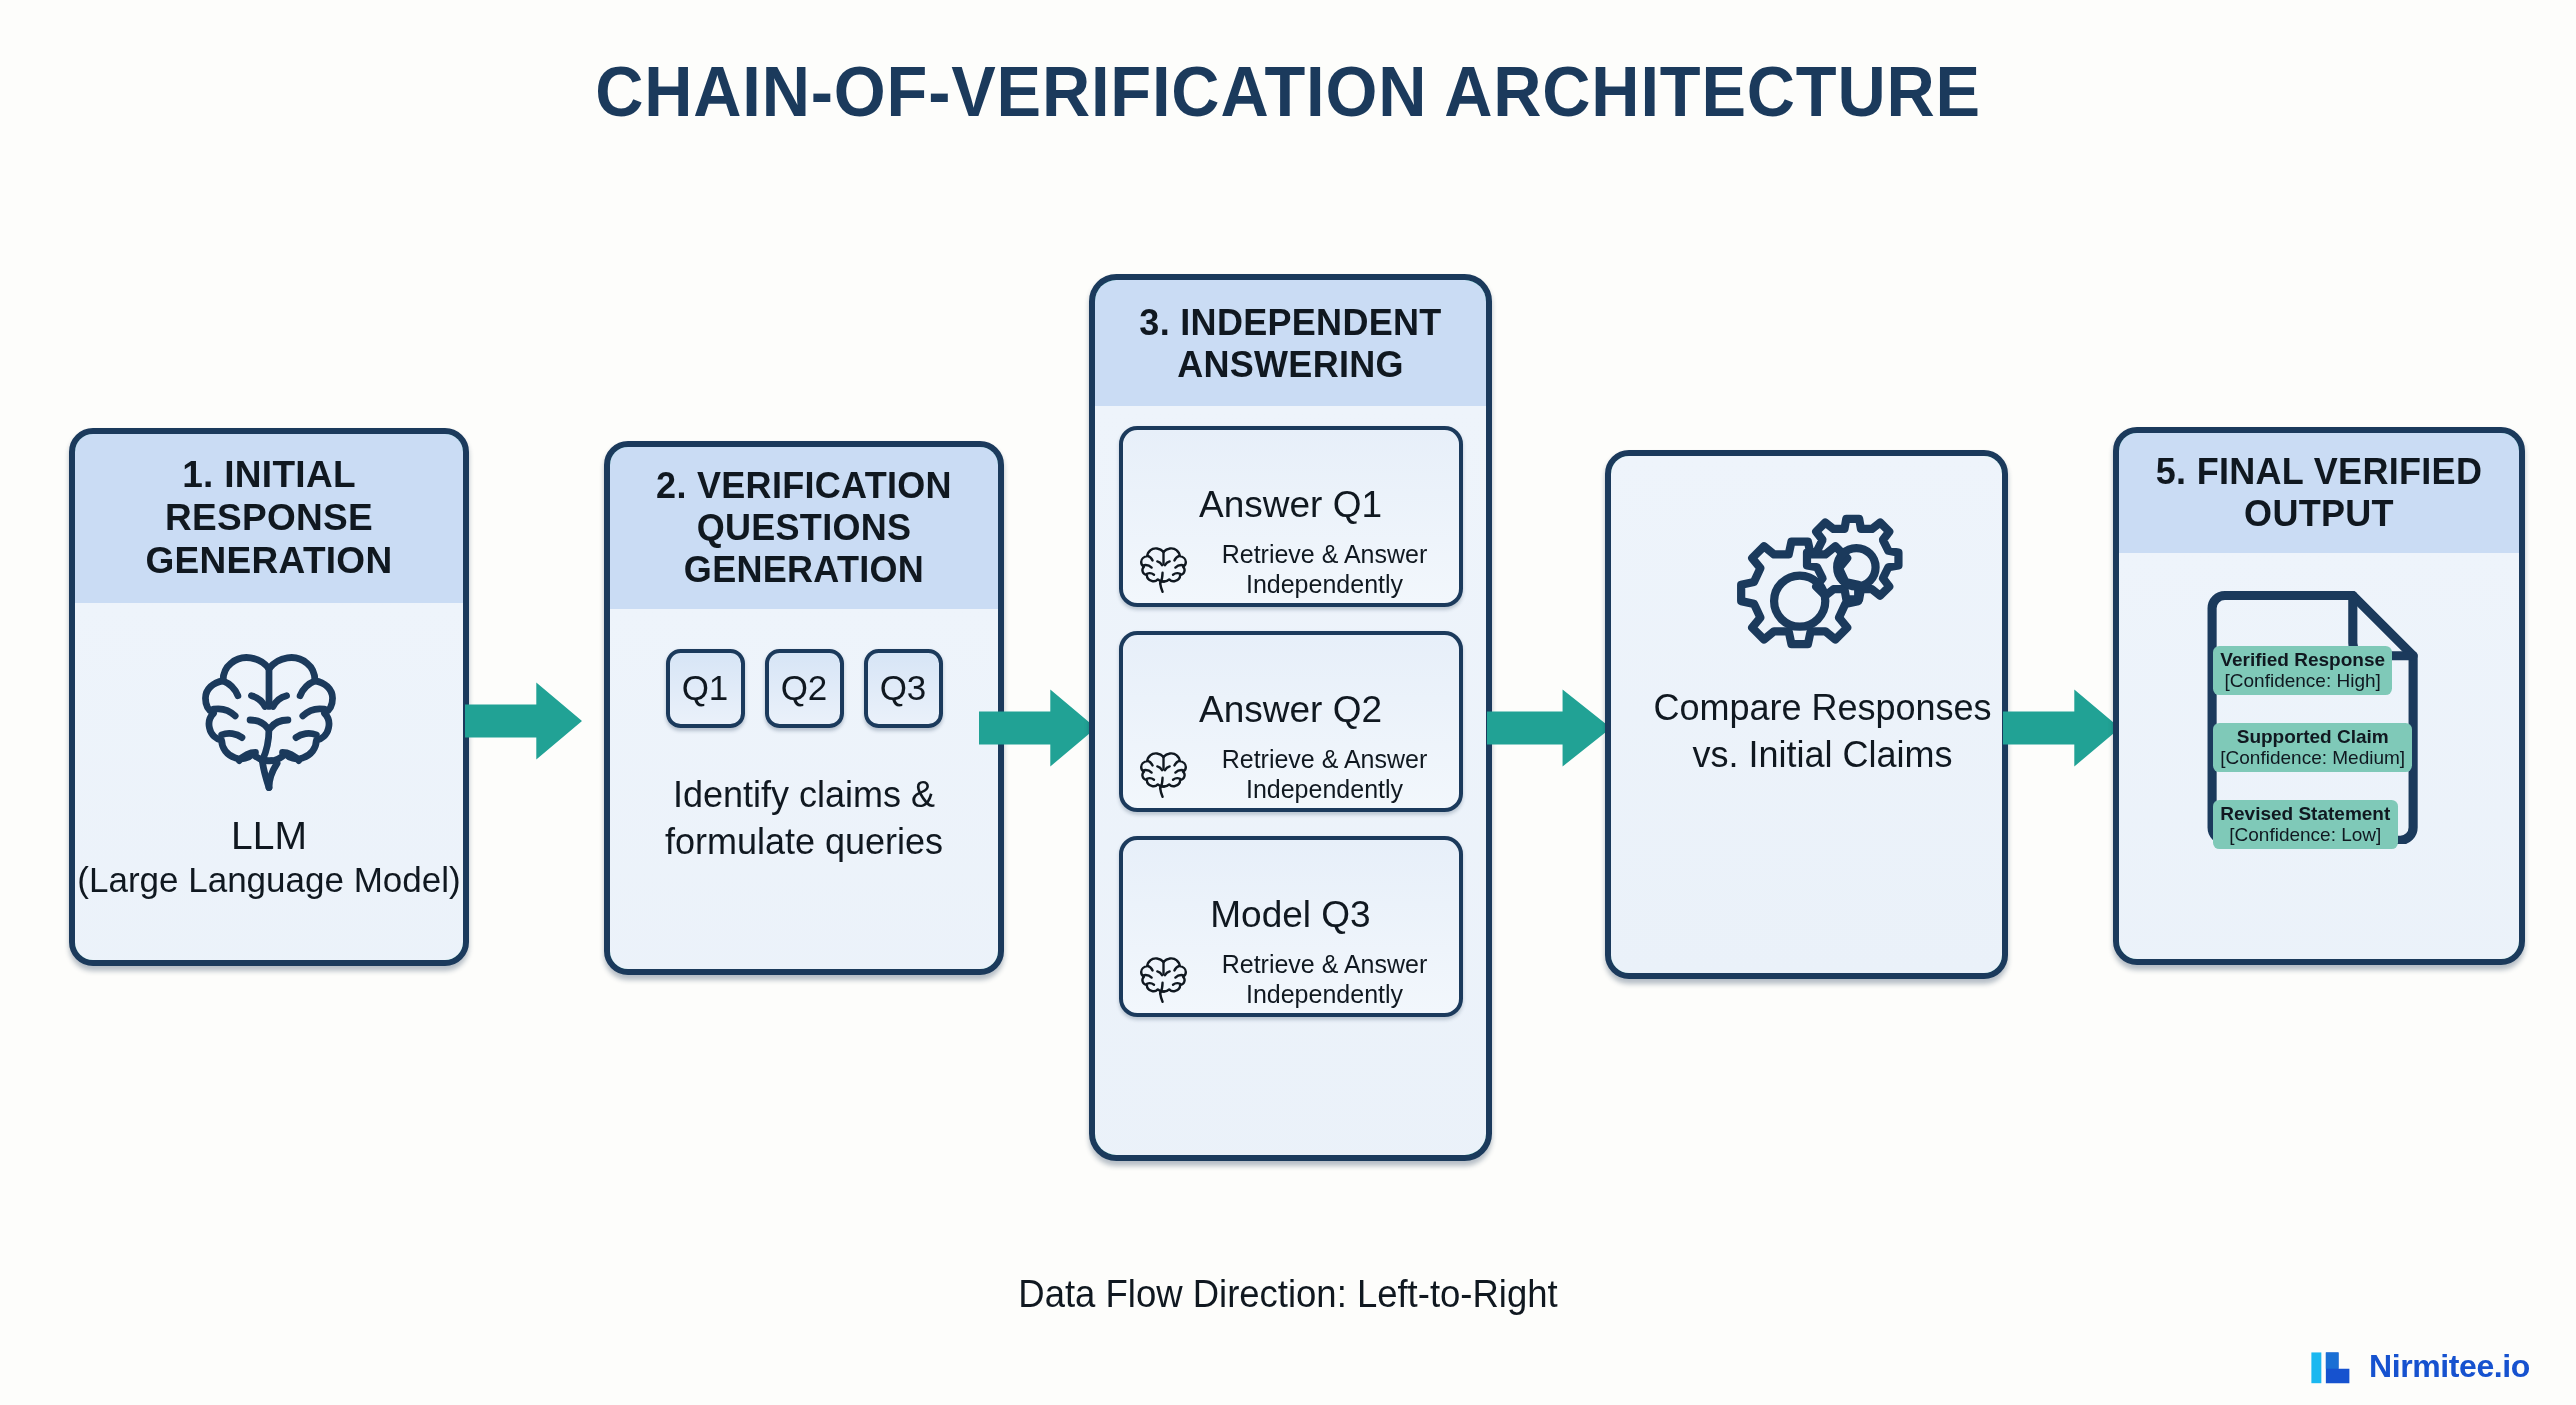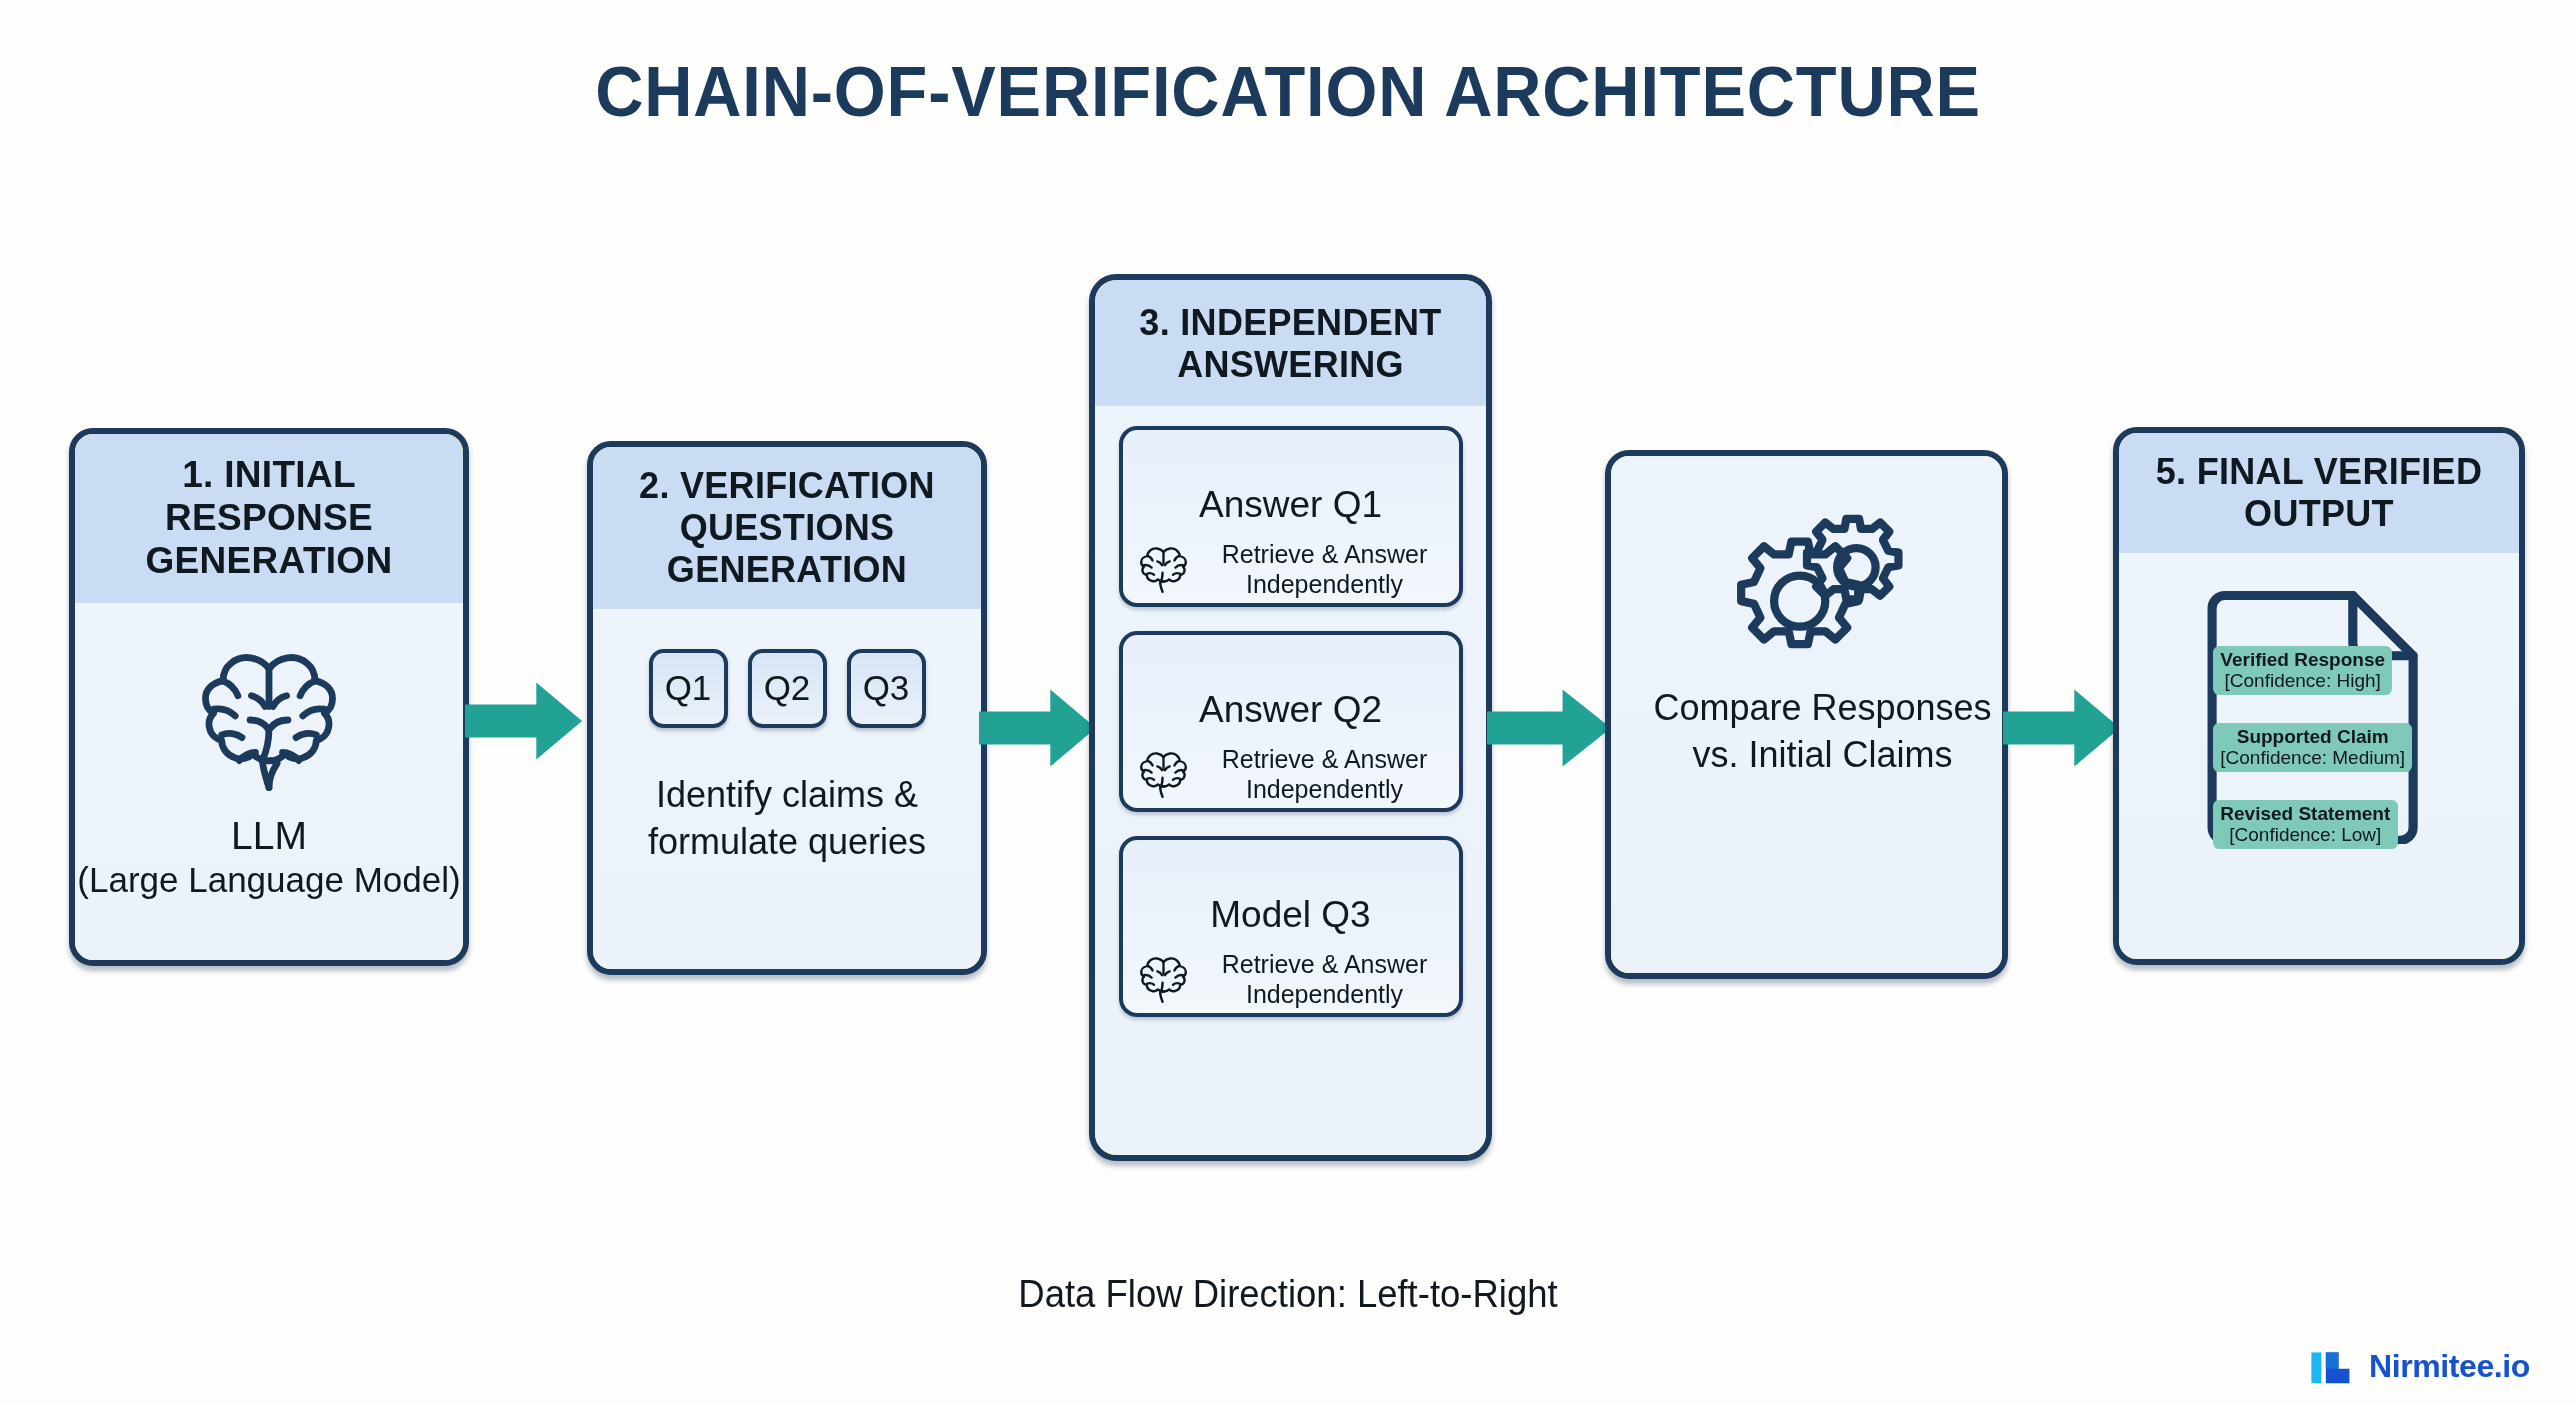--- a/index.html
+++ b/index.html
@@ -24,21 +24,21 @@
     color: #1b3a5c;
     font-family: "Liberation Sans", sans-serif;
     transform: scaleX(0.94);
   }
 
   
   .card {
     position: absolute;
     border: 6.4px solid #1b3a5c;
     border-radius: 24px;
-    background: #fde047;
+    background: #0f766e;
     box-sizing: border-box;
     overflow: hidden;
     box-shadow: 0 4.6px 5.5px rgba(20,45,75,.30);
   }
   .card-head {
     background: #cadcf4;
     color: #101820;
     font-weight: 700;
     text-align: center;
     line-height: 1.16;
@@ -60,21 +60,21 @@
     top: 44px; width: 169px; height: 146px;
   }
   .llm-label {
     position: absolute; left: 0; width: 100%;
     top: 210px; text-align: center;
     font-size: 39px; color: #101820; line-height: 1.18;
   }
   .llm-sub { font-size: 35px; }
 
   
-  #card-2 { left: 587px; top: 441px; width: 400px; height: 534px; }
+  #card-2 { left: 604px; top: 441px; width: 400px; height: 534px; }
   #card-2 .card-head { font-size: 36px; padding-top: 18.3px; padding-bottom: 18.3px; }
   .q-row {
     position: absolute; top: 40px; left: 0; width: 100%;
     display: flex; justify-content: center; gap: 20px;
   }
   .q-chip {
     width: 71px; height: 71px;
     border: 4.6px solid #1b3a5c;
     border-radius: 14.6px;
     background: linear-gradient(180deg,#d7e5f6 0%,#eaf1fa 100%);

